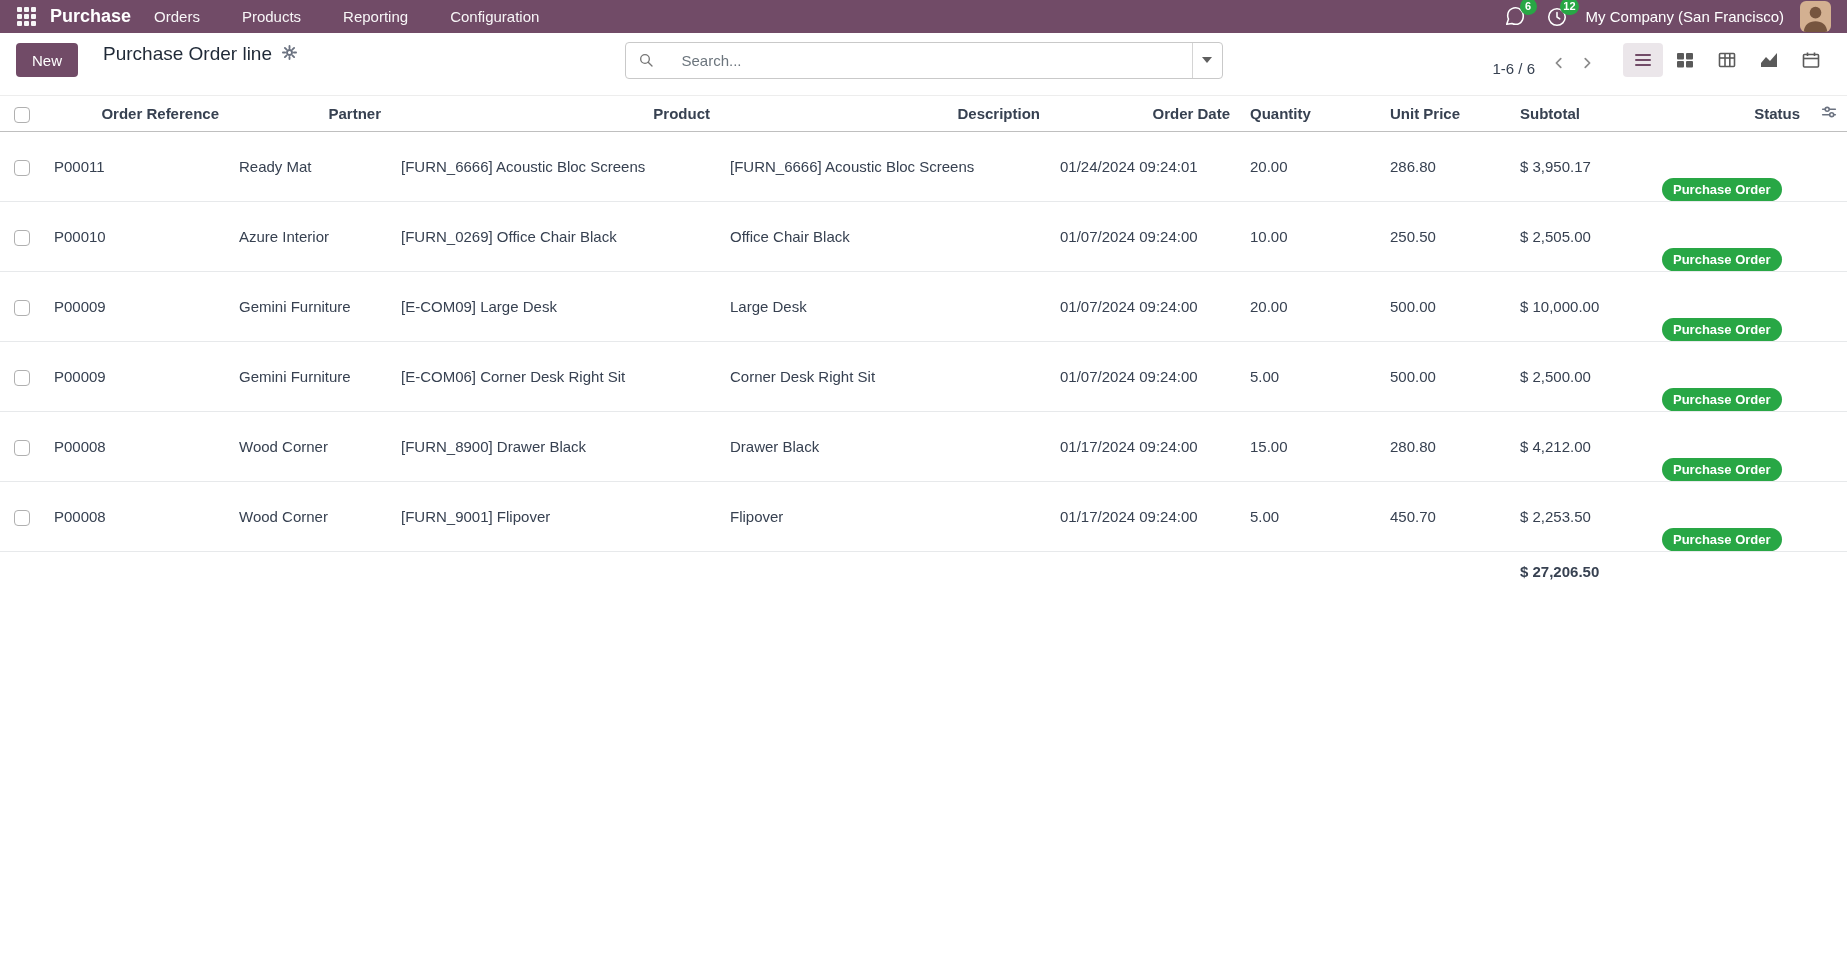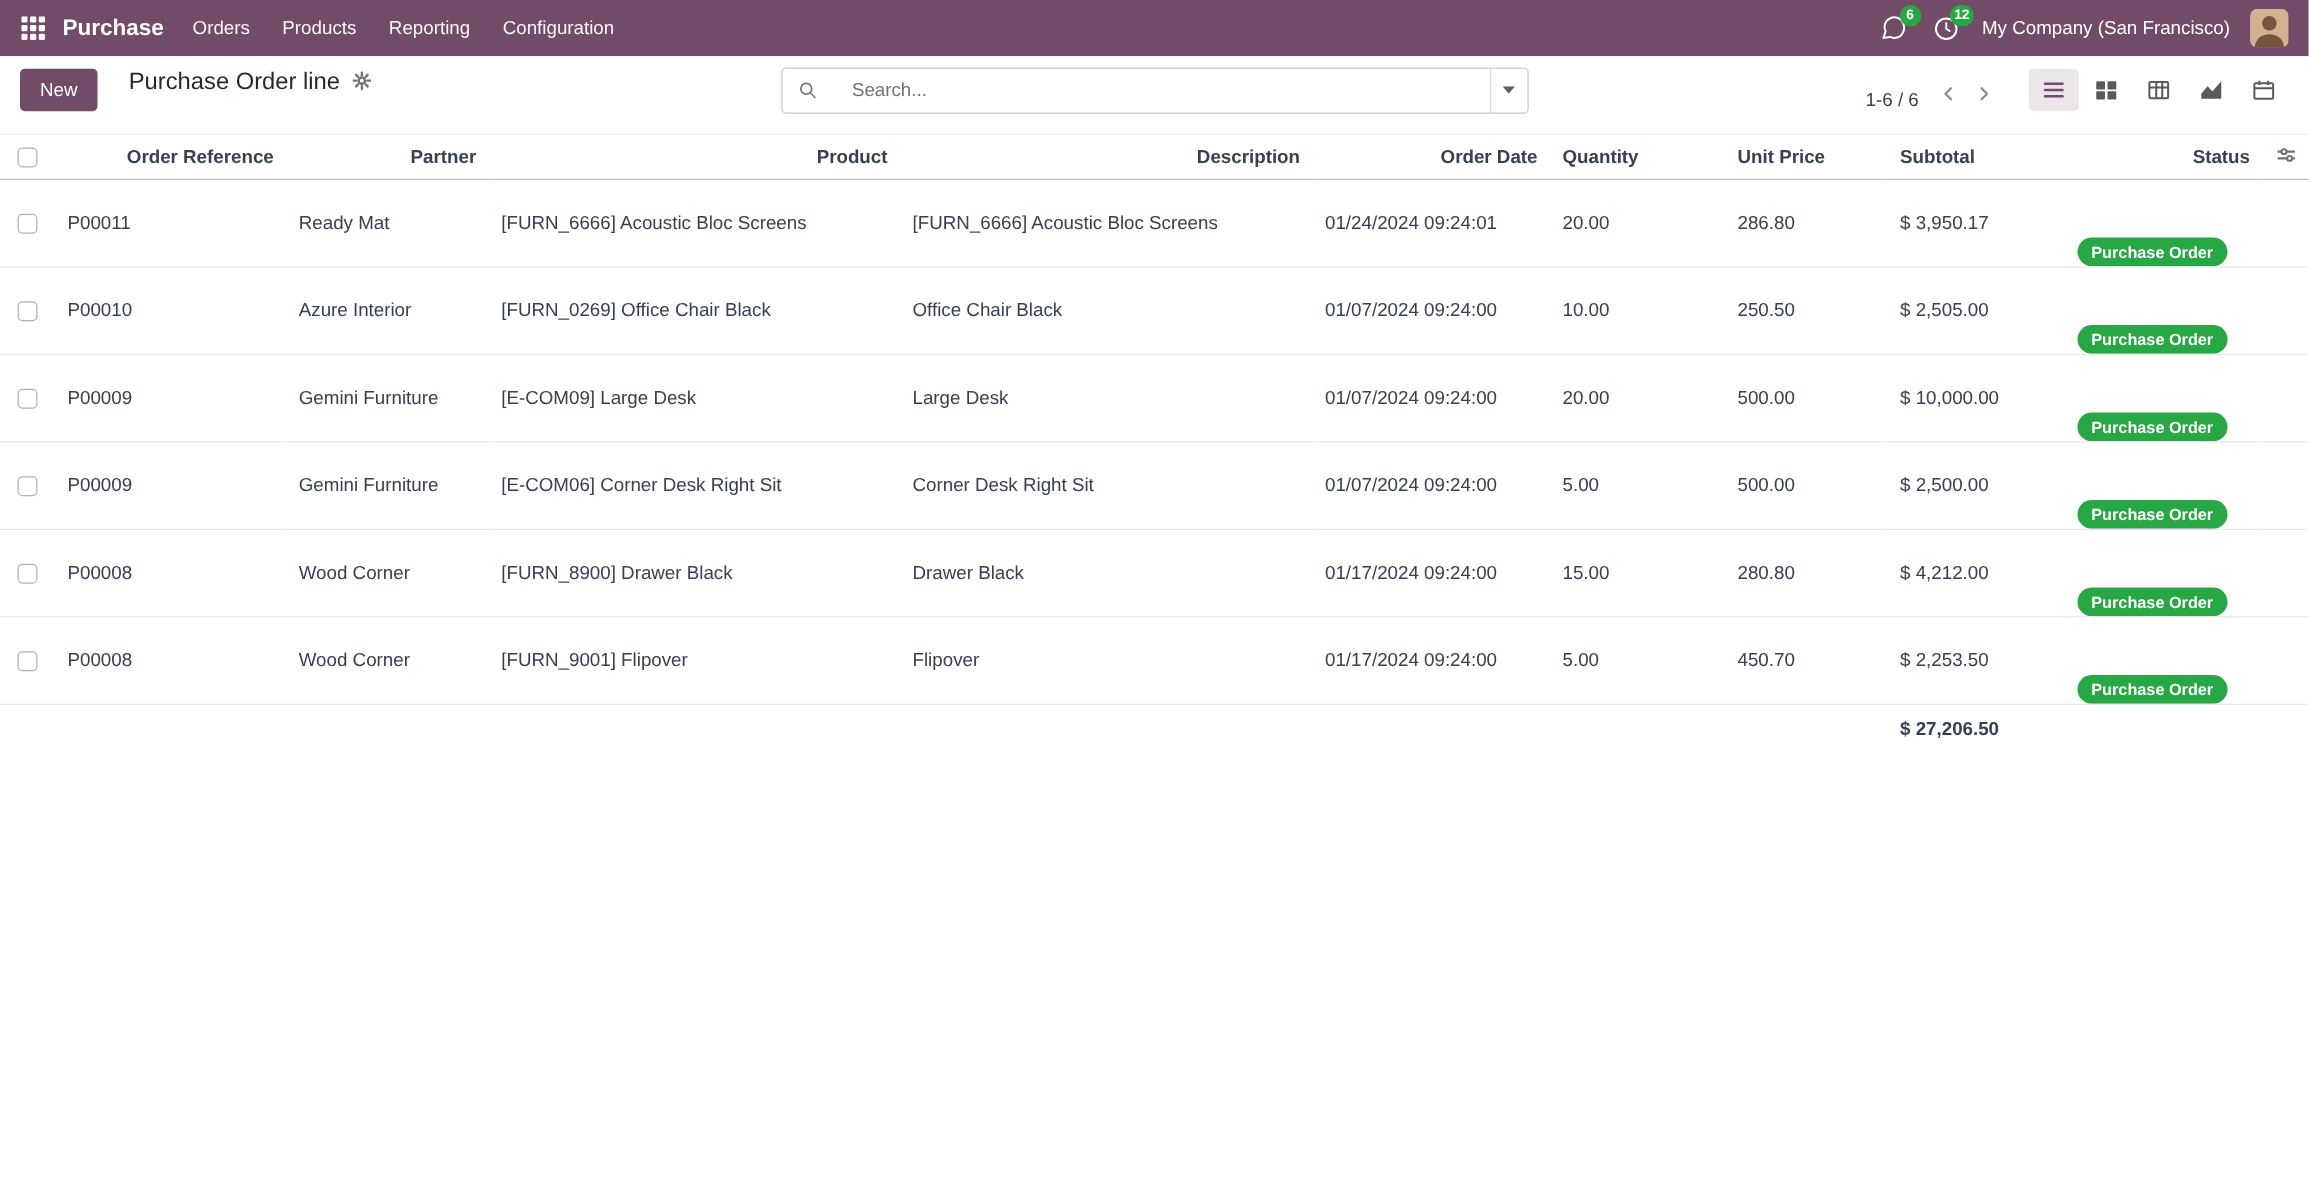--- a/index.html
+++ b/index.html
@@ -9,29 +9,29 @@
   }
   *{box-sizing:border-box;}
   html,body{margin:0;padding:0;}
   body{
     width:1847px;height:963px;overflow:hidden;background:#fff;
     font-family:"Liberation Sans",sans-serif;color:var(--text);
   }
 
   
   .navbar{
-    height:45px;background:var(--brand);color:#fff;
+    height:33px;background:var(--brand);color:#fff;
     display:flex;align-items:center;justify-content:space-between;
     padding:0 16px 0 8px;
   }
   .nav-left{display:flex;align-items:center;}
   .apps-btn{width:36px;height:36px;display:flex;align-items:center;justify-content:center;
     background:transparent;border:none;cursor:pointer;border-radius:4px;}
   .brand{font-size:18px;font-weight:bold;margin:0 12px 0 6px;white-space:nowrap;}
-  .nav-menu{list-style:none;display:flex;margin:0;padding:0;gap:4px;}
+  .nav-menu{list-style:none;display:flex;margin:0;padding:0;gap:20px;}
   .nav-item{font-size:15px;padding:7px 11px;border-radius:4px;color:rgba(255,255,255,.95);cursor:pointer;white-space:nowrap;}
   .nav-right{display:flex;align-items:center;gap:16px;}
   .icon-btn{position:relative;width:26px;height:26px;display:flex;align-items:center;justify-content:center;cursor:pointer;background:transparent;border:none;padding:0;}
   .o-badge{
     position:absolute;top:-6px;right:-9px;background:var(--badge-green);color:#fff;
     min-width:17px;height:17px;line-height:17px;border-radius:10px;text-align:center;
     font-size:11px;font-weight:bold;padding:0 3px;
   }
   .company{font-size:15px;color:#fff;cursor:pointer;white-space:nowrap;}
   .avatar{width:31px;height:31px;border-radius:6px;overflow:hidden;cursor:pointer;flex:0 0 auto;}

